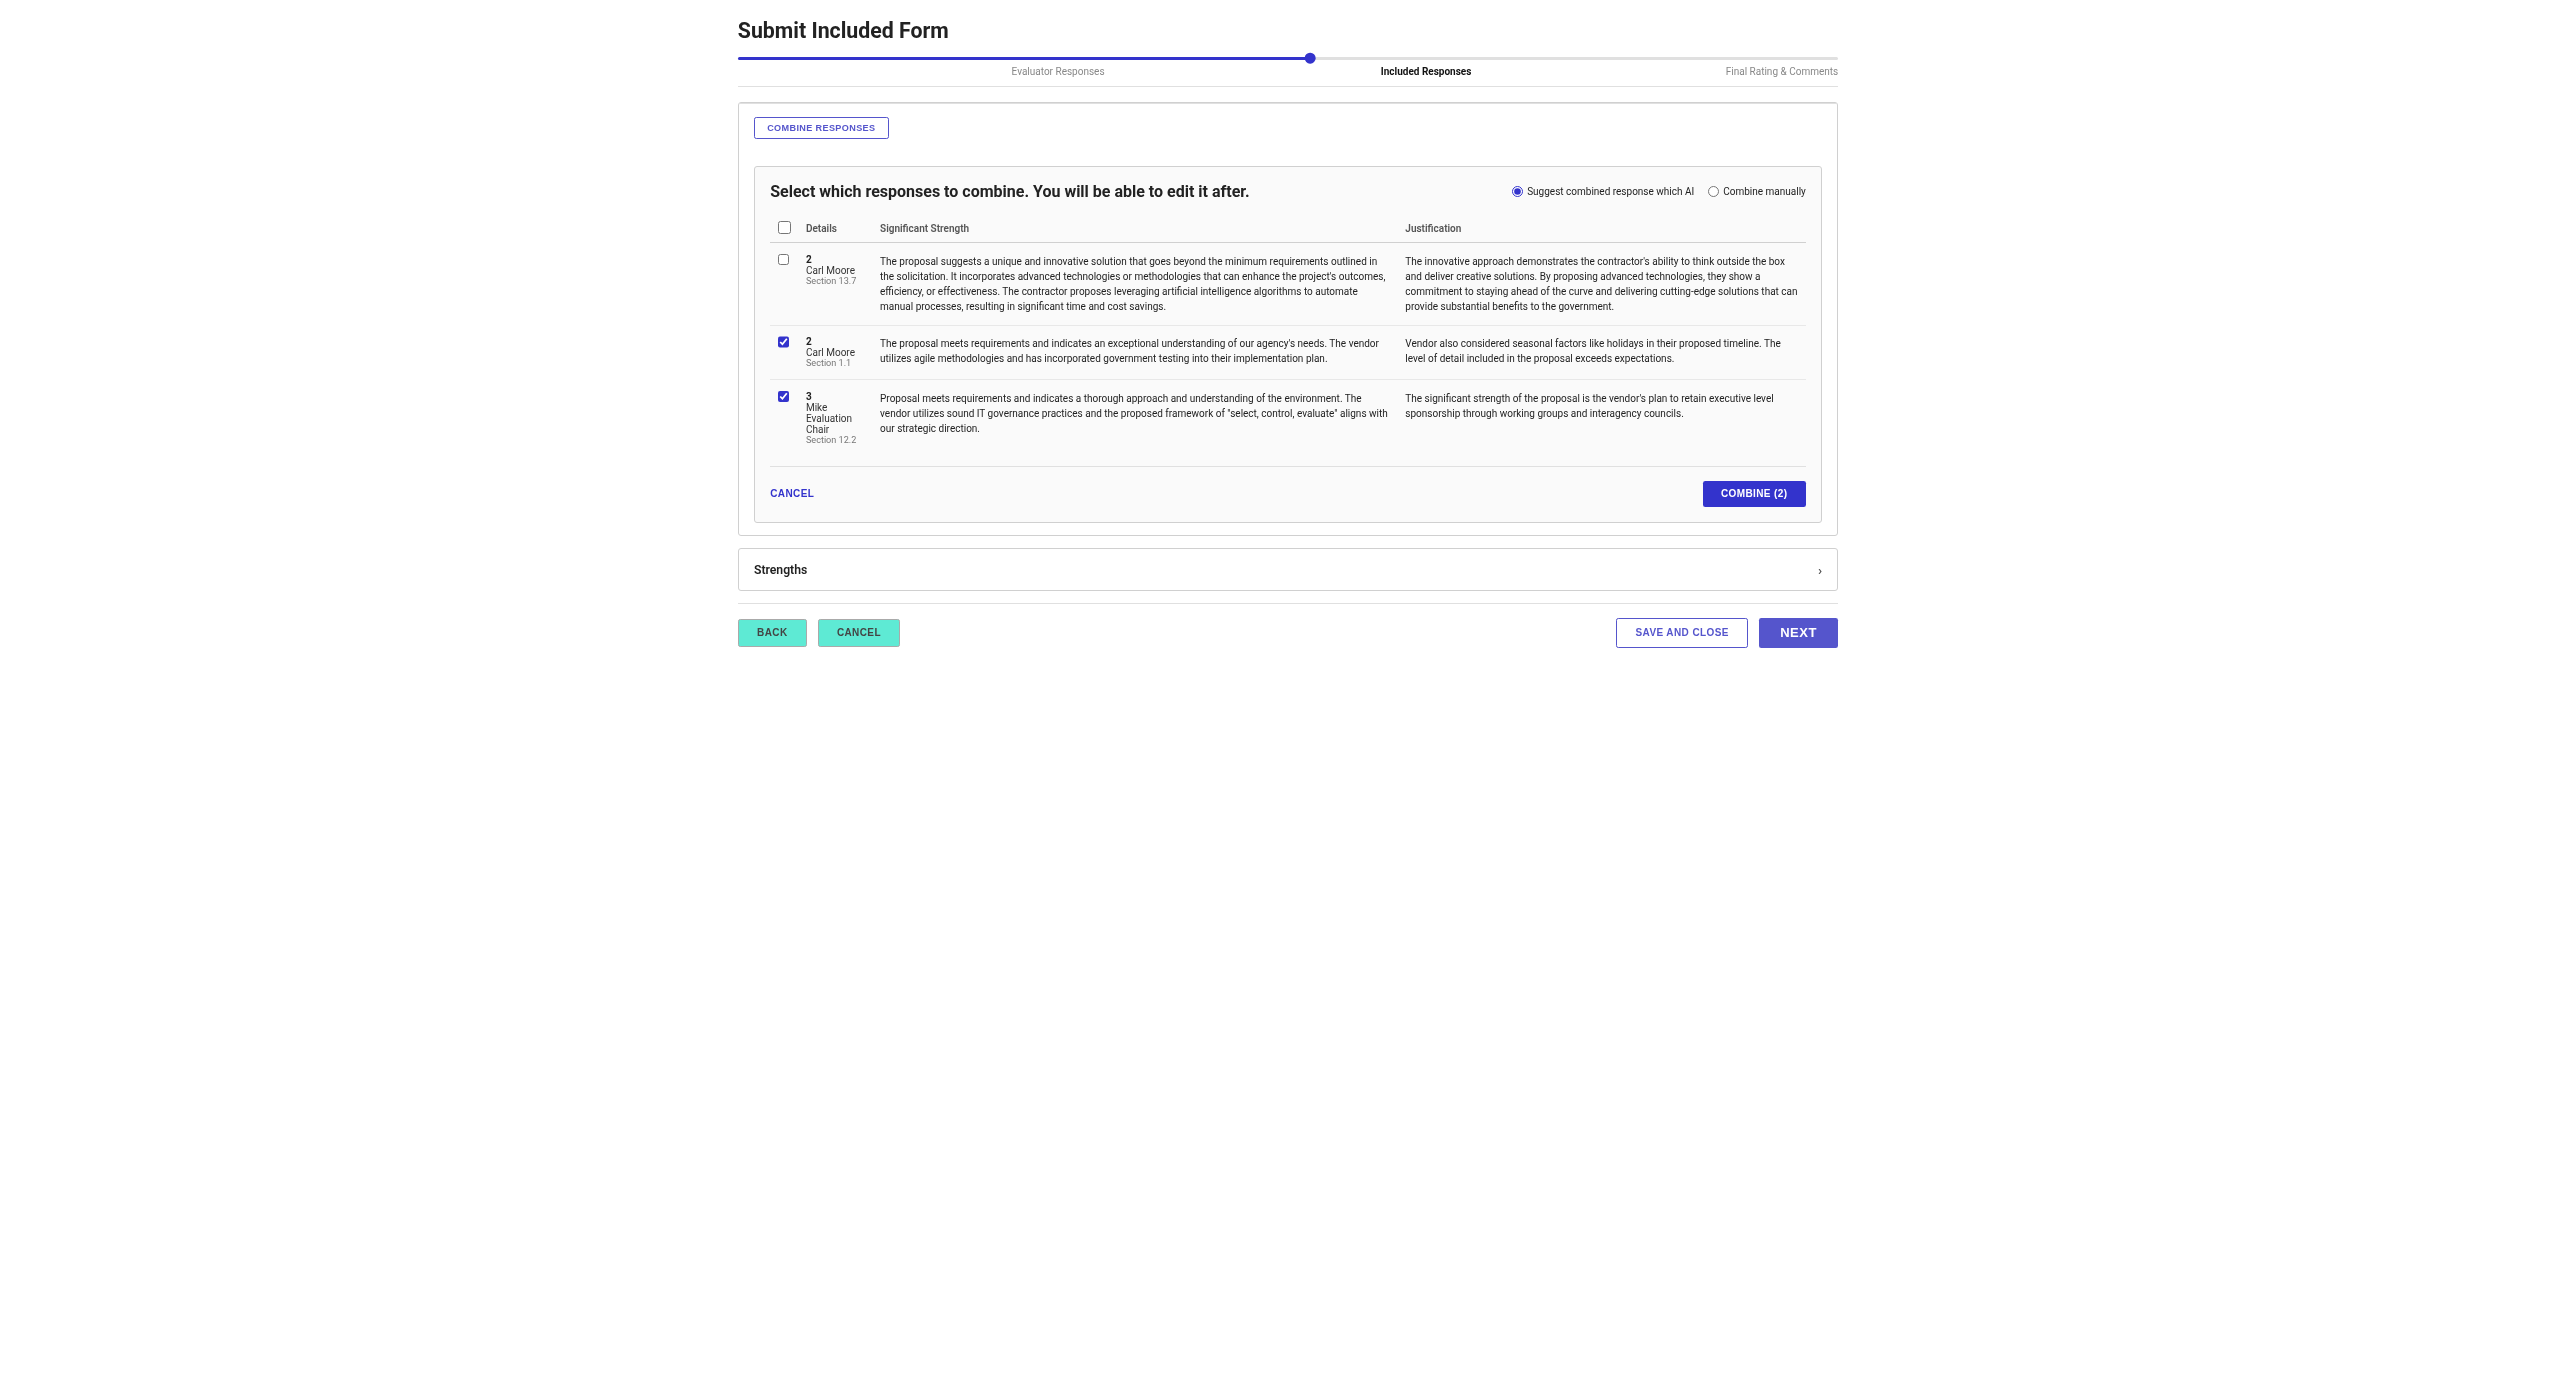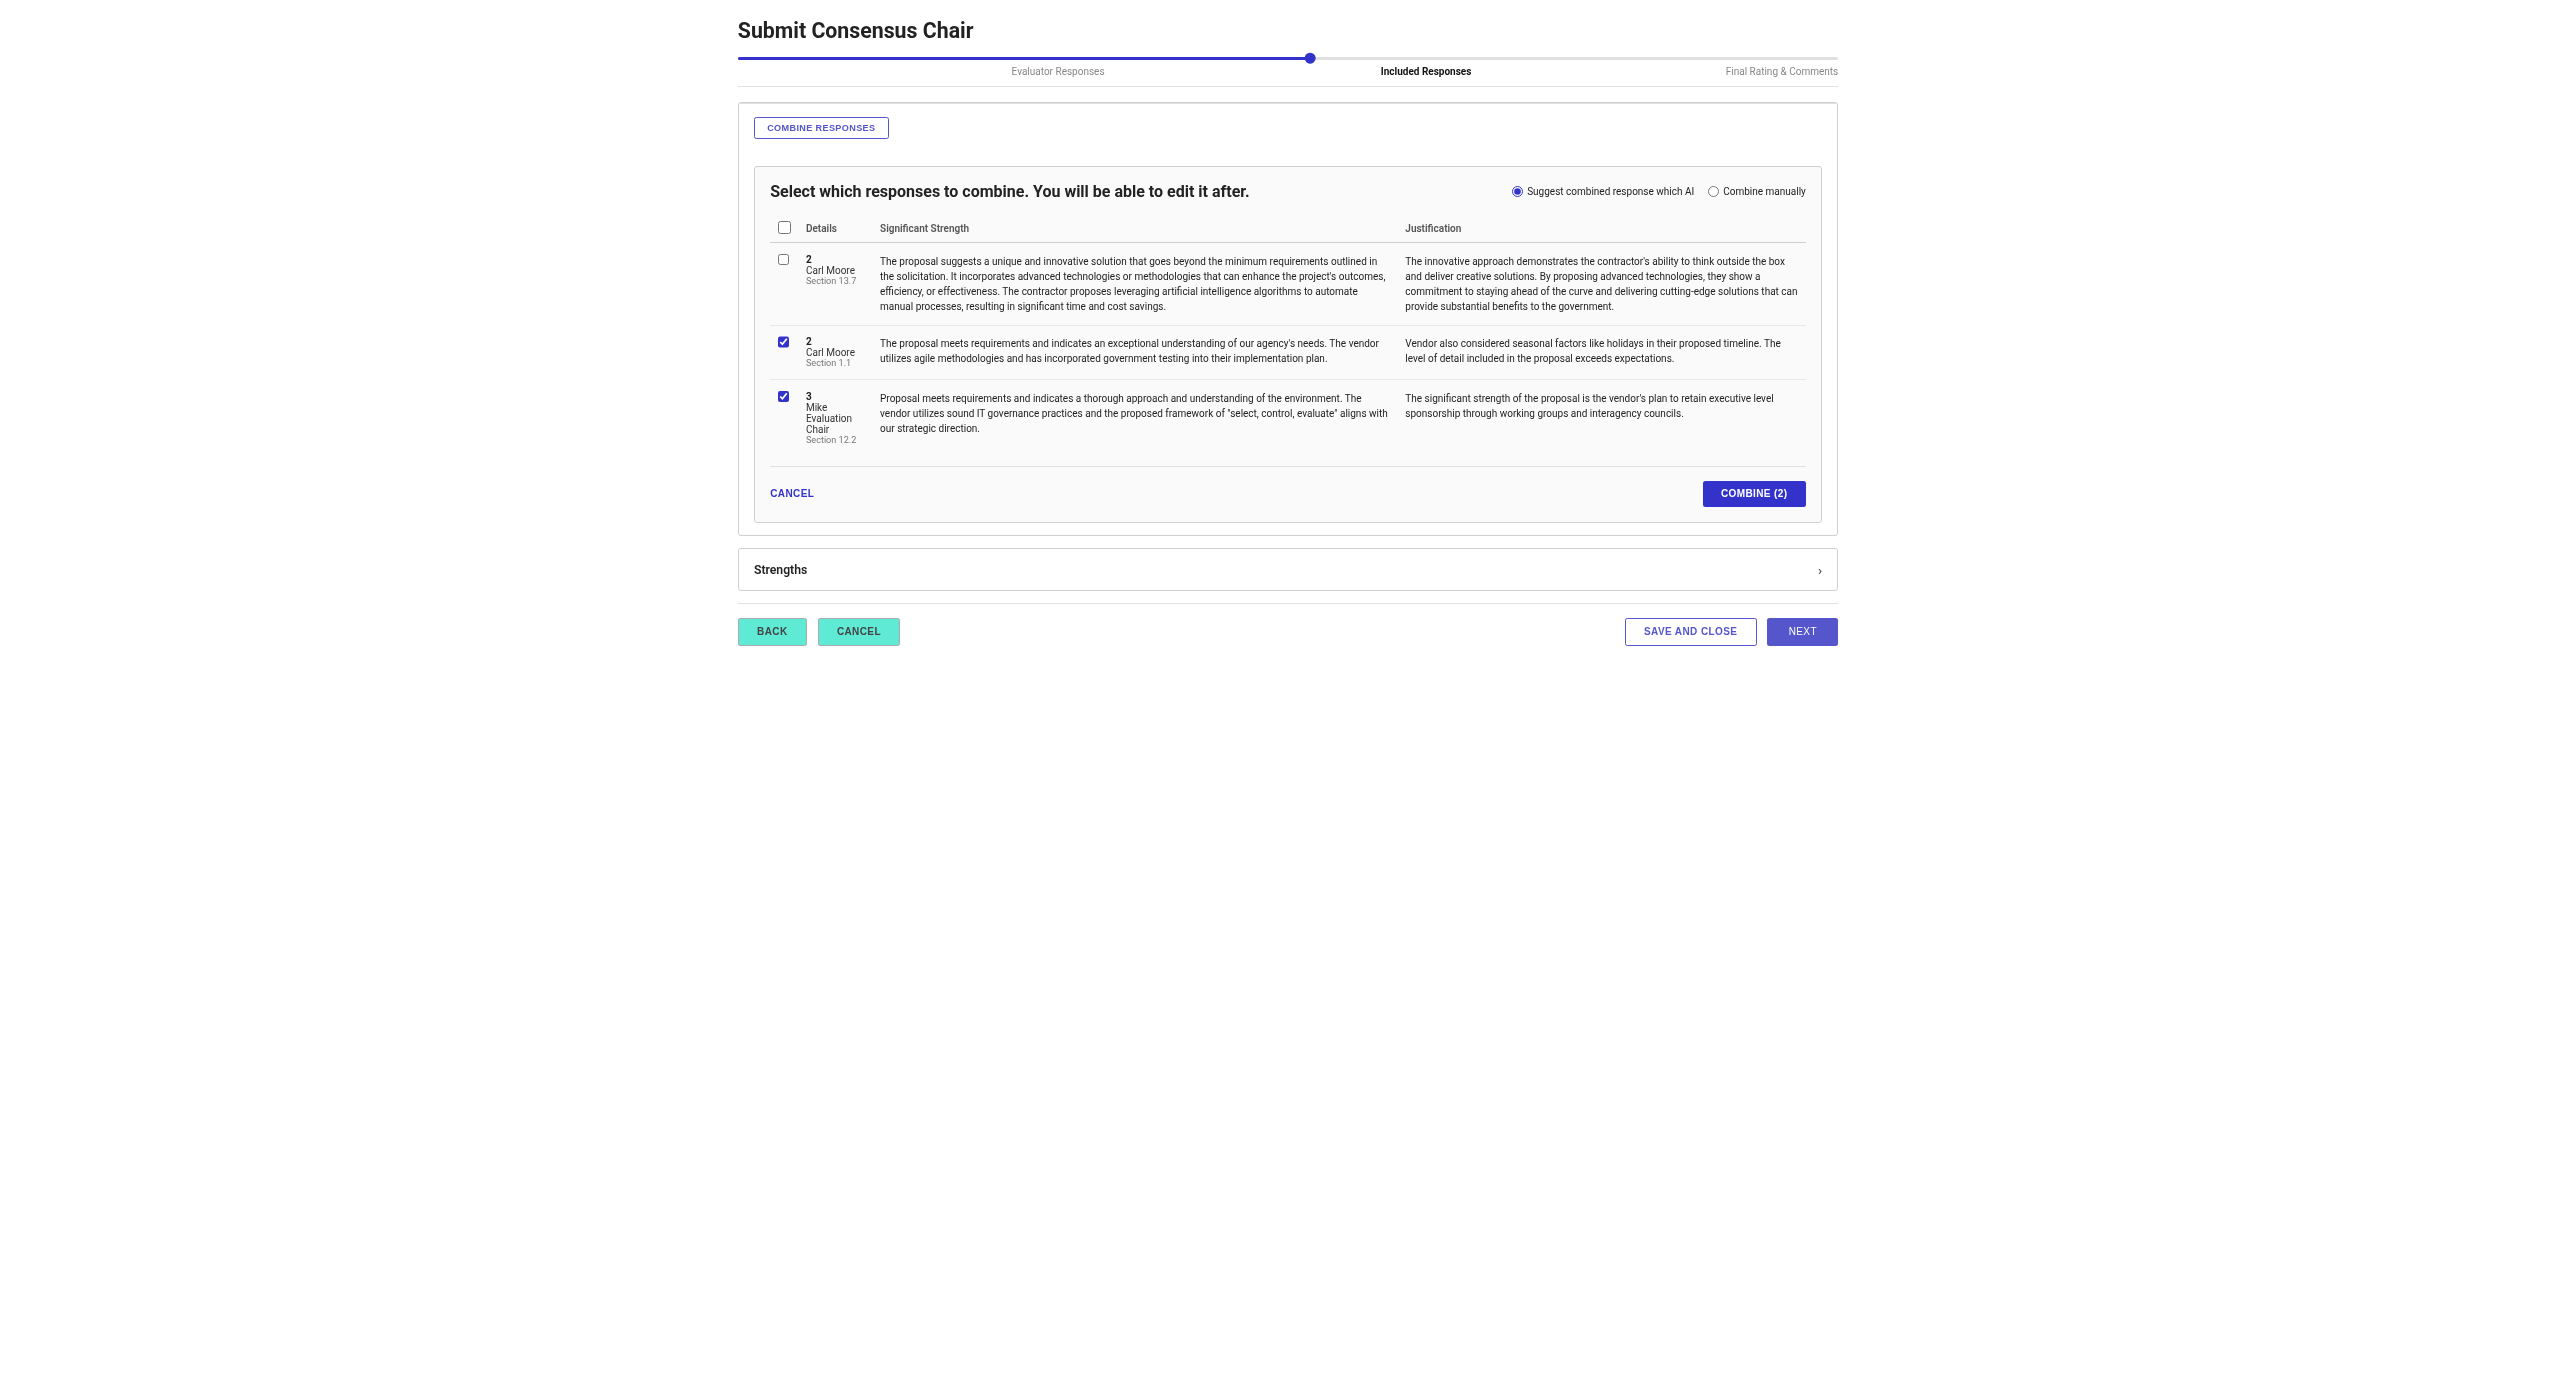--- a/index.html
+++ b/index.html
@@ -254,38 +254,38 @@
       border-radius: 2.3px;
       cursor: pointer;
       text-transform: uppercase;
       letter-spacing: 0.04em;
     }
     .btn-next {
       background: #5555cc;
       color: #fff;
       border: none;
       padding: 7.6px 21.3px;
-      font-size: 10px;
-      font-weight: 400;
+      font-size: 13px;
+      font-weight: 700;
       border-radius: 2.3px;
       cursor: pointer;
       text-transform: uppercase;
       letter-spacing: 0.04em;
     }
     .strengths-section .section-header .chevron-right {
       font-size: 13.7px;
       color: #555;
     }
   </style>
 </head>
 <body>
 
 <div class="page-wrapper">
 
-  <div class="page-title">Submit Consensus Chair</div>
+  <div class="page-title">Submit Included Form</div>
 
   <div class="progress-bar-wrapper">
     <div class="progress-track">
       <div class="progress-fill"></div>
       <div class="progress-dot" style="left: 52%;"></div>
     </div>
     <div class="progress-steps">
       <div class="progress-step">Evaluator Responses</div>
       <div class="progress-step active">Included Responses</div>
       <div class="progress-step">Final Rating &amp; Comments</div>

